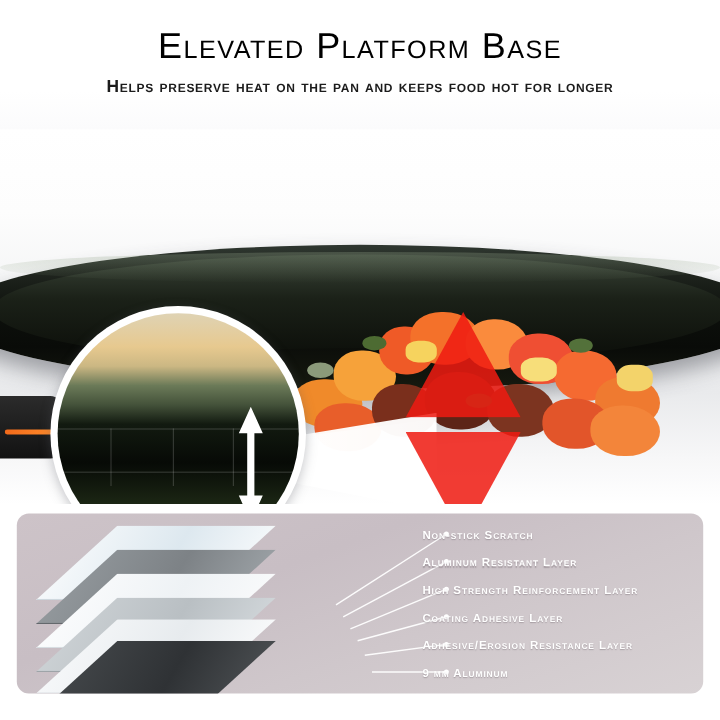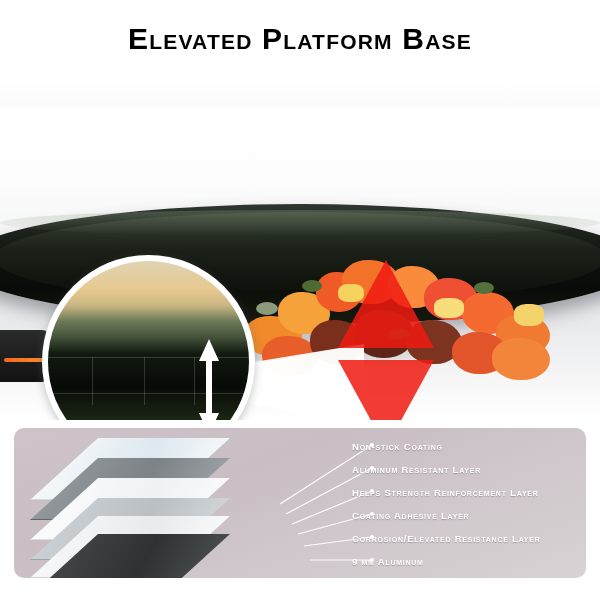--- a/index.html
+++ b/index.html
@@ -9,21 +9,21 @@
     font-family:"Liberation Sans", sans-serif;
     -webkit-font-smoothing:antialiased;
   }
   .page{position:relative;width:600px;height:600px;background:#fff;}
 
   
   .header{position:absolute;left:0;top:0;width:600px;height:108px;
     background:linear-gradient(#ffffff 0%,#ffffff 70%,#fbfbfc 100%);}
   .headline{
     position:absolute;left:0;top:21px;width:600px;text-align:center;
-    font-size:30px;font-weight:bold;color:#000000;
+    font-size:30px;font-weight:normal;color:#000000;
     font-variant:small-caps;letter-spacing:1.2px;line-height:36px;
     white-space:nowrap;
   }
   .subheadline{
     position:absolute;left:0;top:64px;width:600px;text-align:center;
     font-size:14.5px;font-weight:bold;color:#1c1c1c;
     font-variant:small-caps;letter-spacing:0.6px;line-height:18px;
     white-space:nowrap;
   }
 
@@ -97,20 +97,21 @@
     font-size:9.6px;font-weight:bold;font-variant:small-caps;letter-spacing:.75px;
     text-shadow:0 1px 1px rgba(80,70,78,.35);}
 </style>
 </head>
 <body>
 
 <div class="page">
 
   <div class="header">
     <div class="headline">Elevated Platform Base</div>
+    <div class="subheadline">Helps preserve heat on the pan and keeps food hot for longer</div>
   </div>
 
   <div class="photo">
 
     <div class="floorshadow"></div>
 
     <div class="pan-wrap">
       <div class="pan-body"></div>
       <div class="pan-inner"></div>
       <div class="pan-rim-hi"></div>
@@ -205,21 +206,21 @@
           <circle cx="96" cy="63" r="2.1"></circle>
           <circle cx="96" cy="86" r="2.1"></circle>
           <circle cx="96" cy="109" r="2.1"></circle>
           <circle cx="96" cy="132" r="2.1"></circle>
         </g>
       </svg>
     </div>
   </div>
 
   <div class="labels">
-    <div class="lbl" style="top:5px;">Non-stick Coating</div>
+    <div class="lbl" style="top:5px;">Non-stick Scratch</div>
     <div class="lbl" style="top:28px;">Aluminum Resistant Layer</div>
-    <div class="lbl" style="top:51px;">Helps Strength Reinforcement Layer</div>
+    <div class="lbl" style="top:51px;">High Strength Reinforcement Layer</div>
     <div class="lbl" style="top:74px;">Coating Adhesive Layer</div>
-    <div class="lbl" style="top:97px;">Corrosion/Elevated Resistance Layer</div>
+    <div class="lbl" style="top:97px;">Adhesive/Erosion Resistance Layer</div>
     <div class="lbl" style="top:120px;">9 mm Aluminum</div>
   </div>
 
 </div>
 
 </body></html>

